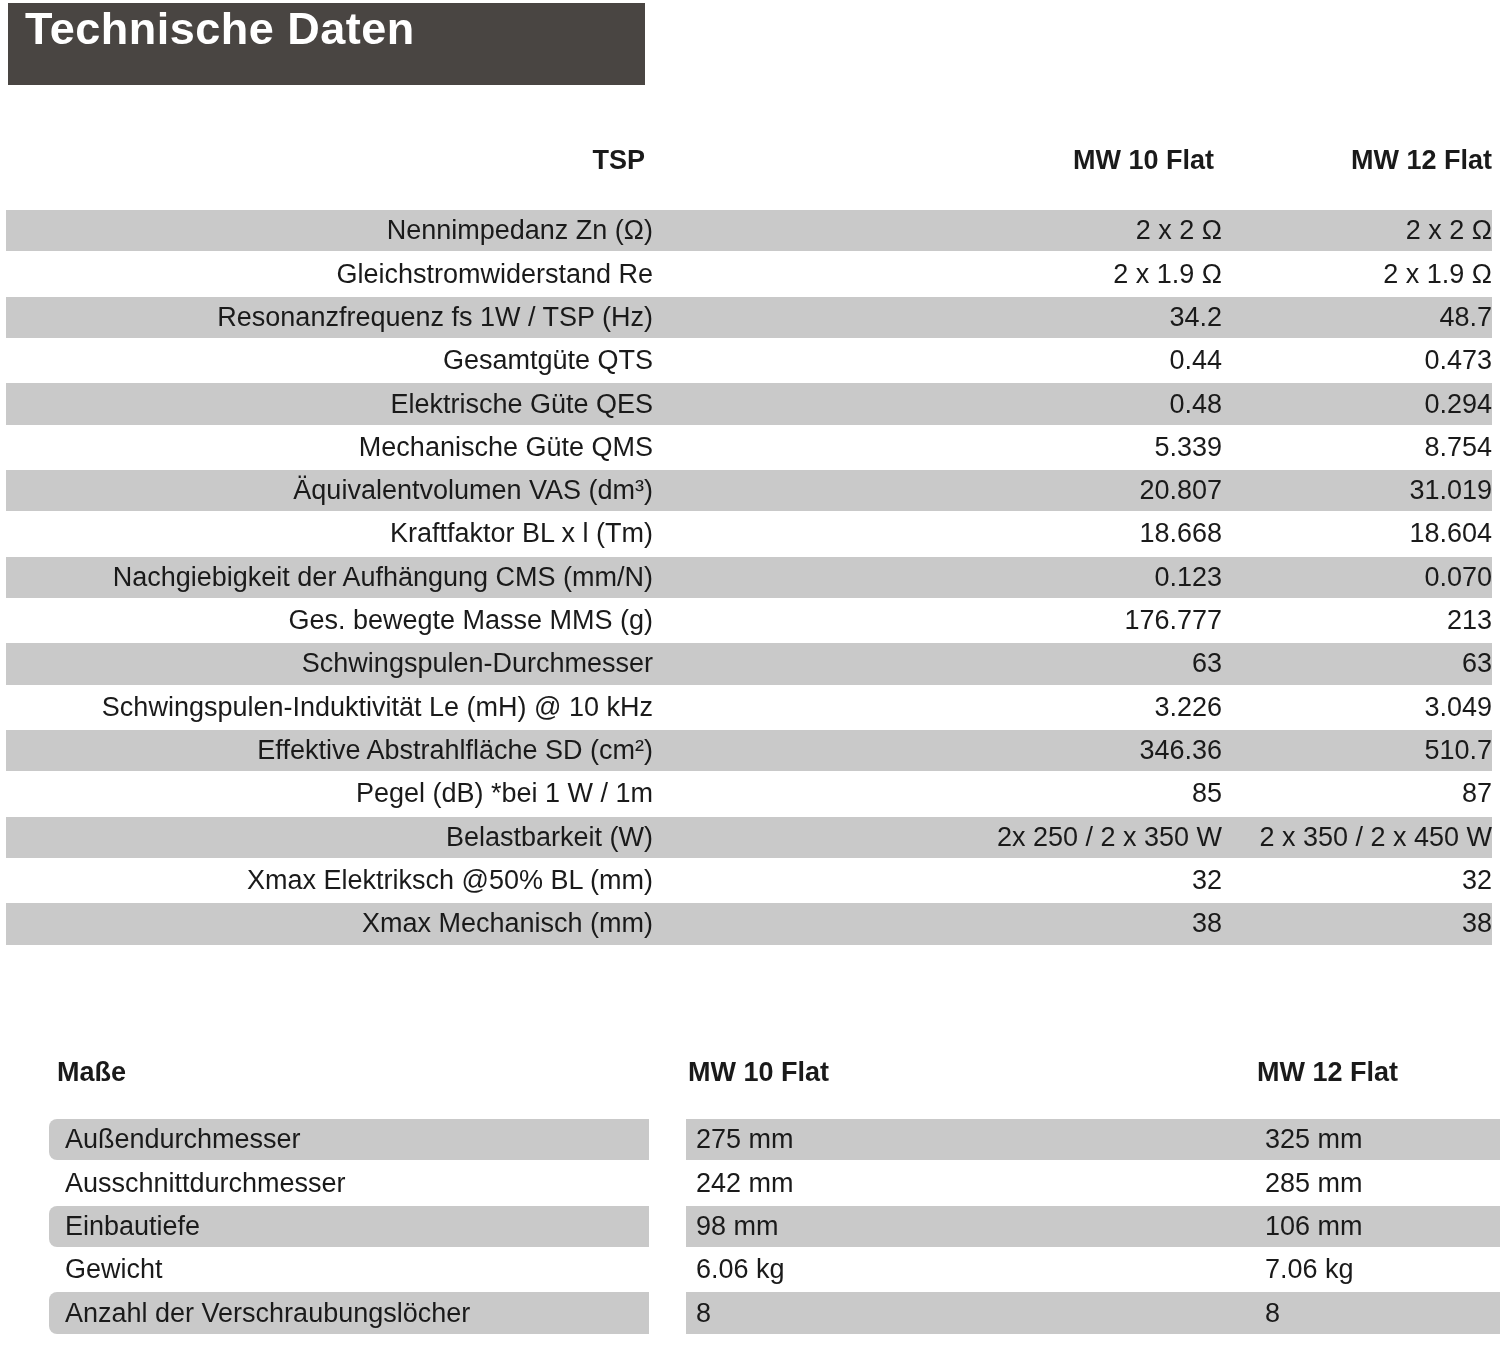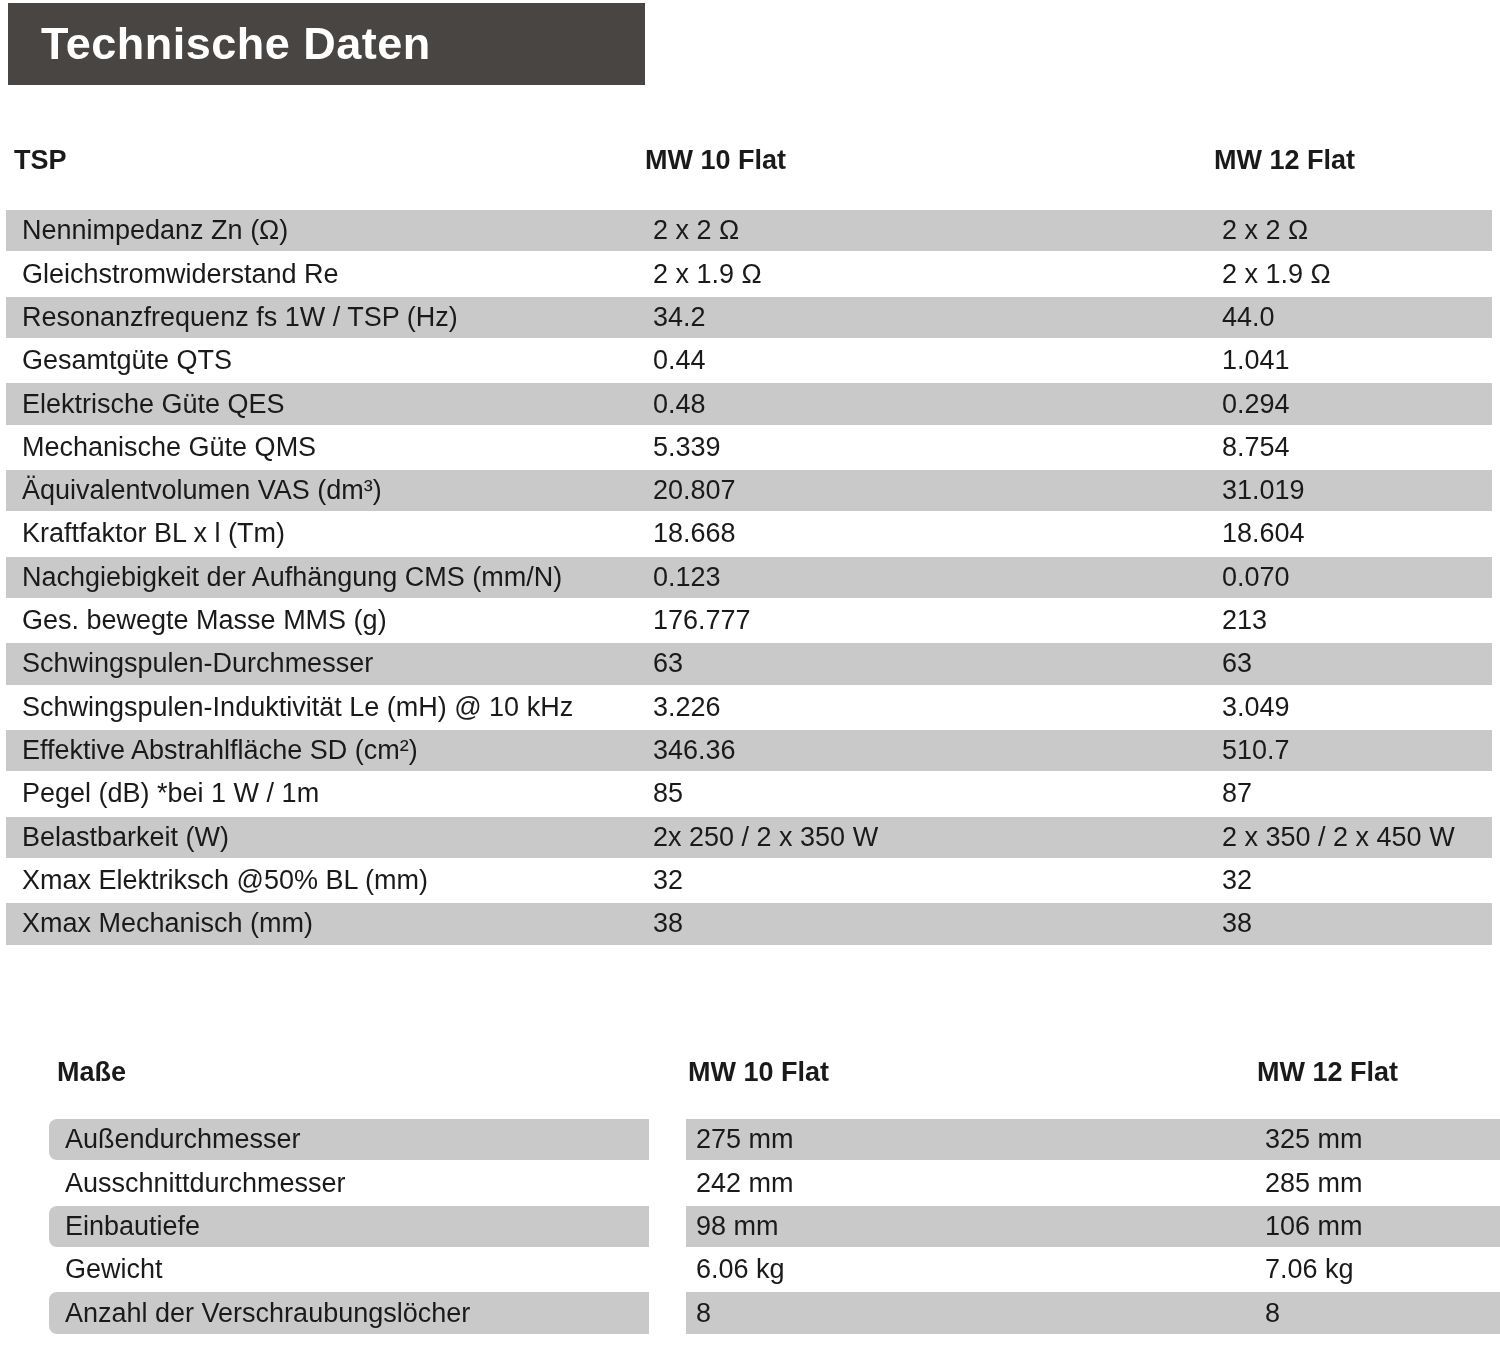--- a/index.html
+++ b/index.html
@@ -10,31 +10,31 @@
     color: #1a1a1a;
     position: relative;
     overflow: hidden;
   }
 
   
   .title-bar {
     position: absolute; left: 8px; top: 3px;
     width: 637px; height: 82px;
     background: #494542;
-    display: flex; align-items: center;
-    box-sizing: border-box; padding-left: 33px;
+    display: flex; 
+    box-sizing: border-box; padding-left: 17px;
   }
   .title-bar .title-text {
     color: #ffffff; font-weight: bold; font-size: 45px;
     letter-spacing: 0.5px; white-space: nowrap;
   }
 
   
   .spec-table { position: absolute; left: 6px; width: 1486px; }
-  .spec-table.tsp  { top: 140px; }
+  .spec-table.tsp  { top: 140px; text-align: right; }
   .spec-table.mass { top: 1052px; margin-left: 43px; }
 
   .thead {
     display: flex; height: 40px; align-items: center;
     font-weight: bold; font-size: 27px;
   }
   .tsp  .tbody { margin-top: 30px; }
   .mass .tbody { margin-top: 27px; }
 
   .trow {
@@ -75,26 +75,26 @@
         <span class="c2">2 x 2 Ω</span>
       </div>
       <div class="trow plain">
         <span class="c0">Gleichstromwiderstand Re</span>
         <span class="c1">2 x 1.9 Ω</span>
         <span class="c2">2 x 1.9 Ω</span>
       </div>
       <div class="trow stripe">
         <span class="c0">Resonanzfrequenz fs 1W / TSP (Hz)</span>
         <span class="c1">34.2</span>
-        <span class="c2">44.0</span>
+        <span class="c2">48.7</span>
       </div>
       <div class="trow plain">
         <span class="c0">Gesamtgüte QTS</span>
         <span class="c1">0.44</span>
-        <span class="c2">1.041</span>
+        <span class="c2">0.473</span>
       </div>
       <div class="trow stripe">
         <span class="c0">Elektrische Güte QES</span>
         <span class="c1">0.48</span>
         <span class="c2">0.294</span>
       </div>
       <div class="trow plain">
         <span class="c0">Mechanische Güte QMS</span>
         <span class="c1">5.339</span>
         <span class="c2">8.754</span>

